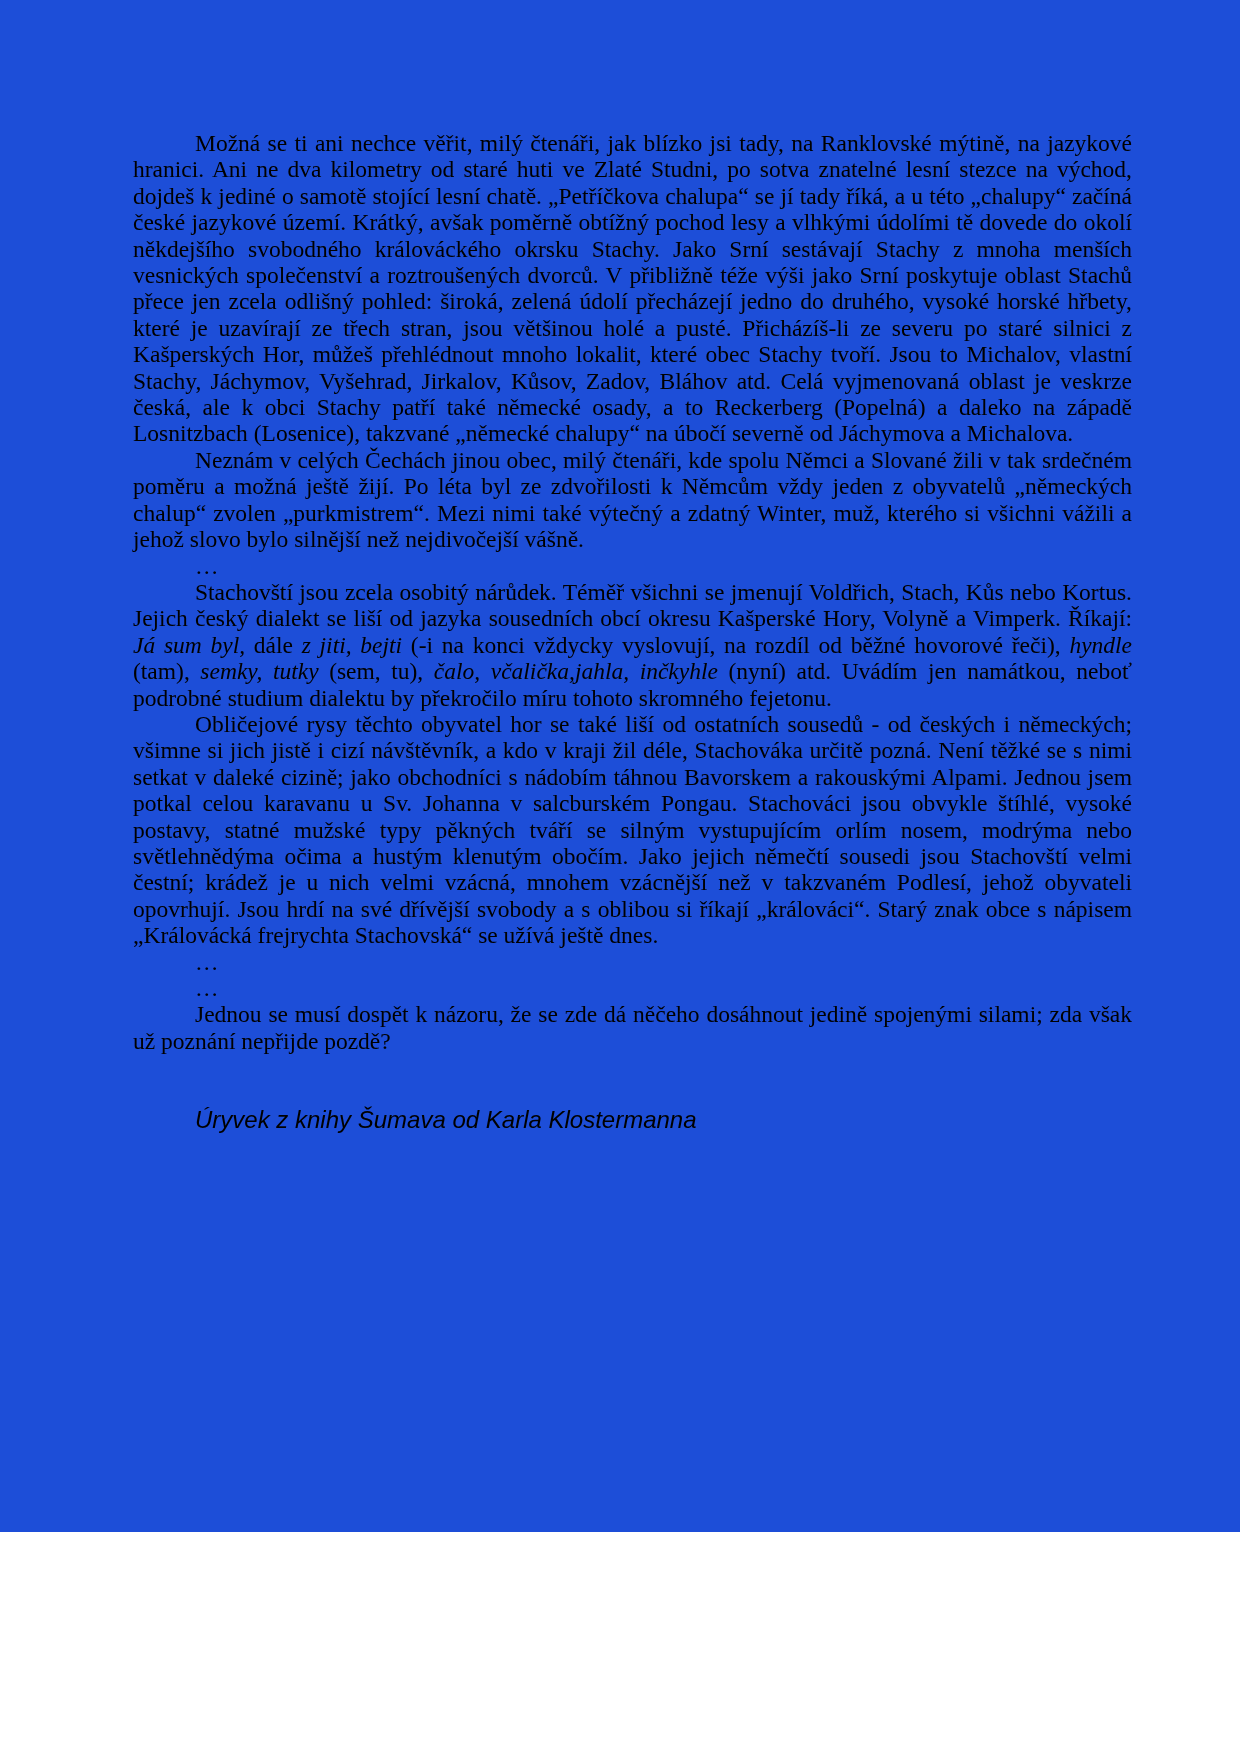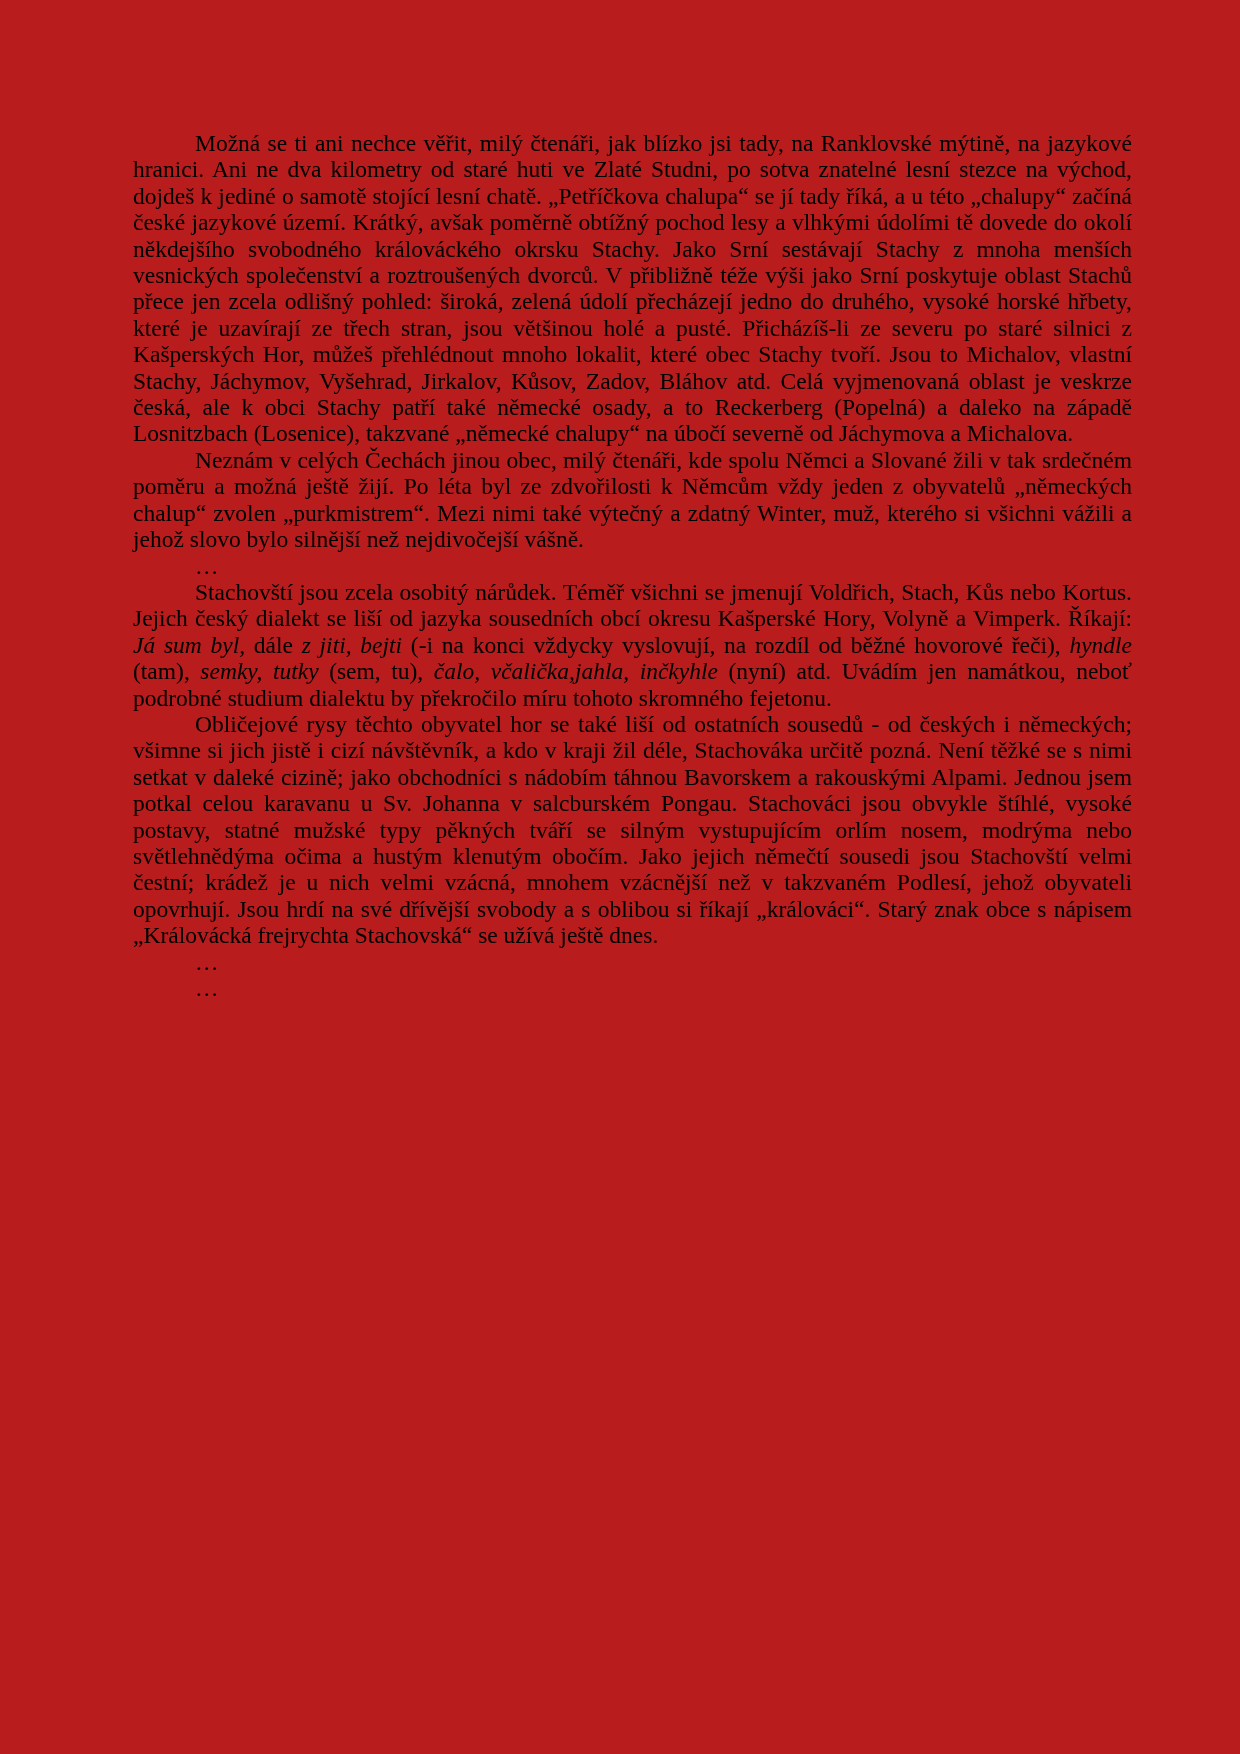--- a/index.html
+++ b/index.html
@@ -12,22 +12,22 @@
     height: 1754px;
     position: relative;
     overflow: hidden;
     font-family: "Liberation Serif", serif;
   }
   .page {
     position: absolute;
     left: 0;
     top: 0;
     width: 1240px;
-    height: 1754px;
-    background: #b91c1c;
+    height: 1532px;
+    background: #1d4ed8;
     box-sizing: border-box;
     padding: 130px 108px 0 133px;
     color: #000000;
   }
   .text-body p {
     margin: 0;
     padding: 0;
     font-family: "Liberation Serif", serif;
     font-size: 23.5px;
     line-height: 26.4px;
@@ -59,14 +59,16 @@
 
 <div class="page">
   <div class="text-body" id="text-body">
       <p class="para"><span>Možná se ti ani nechce věřit, milý čtenáři, jak blízko jsi tady, na Ranklovské mýtině, na jazykové hranici. Ani ne dva kilometry od staré huti ve Zlaté Studni, po sotva znatelné lesní stezce na východ, dojdeš k jediné o samotě stojící lesní chatě. „Petříčkova chalupa“ se jí tady říká, a u této „chalupy“ začíná české jazykové území. Krátký, avšak poměrně obtížný pochod lesy a vlhkými údolími tě dovede do okolí někdejšího svobodného králováckého okrsku Stachy. Jako Srní sestávají Stachy z mnoha menších vesnických společenství a roztroušených dvorců. V přibližně téže výši jako Srní poskytuje oblast Stachů přece jen zcela odlišný pohled: široká, zelená údolí přecházejí jedno do druhého, vysoké horské hřbety, které je uzavírají ze třech stran, jsou většinou holé a pusté. Přicházíš-li ze severu po staré silnici z Kašperských Hor, můžeš přehlédnout mnoho lokalit, které obec Stachy tvoří. Jsou to Michalov, vlastní Stachy, Jáchymov, Vyšehrad, Jirkalov, Kůsov, Zadov, Bláhov atd. Celá vyjmenovaná oblast je veskrze česká, ale k obci Stachy patří také německé osady, a to Reckerberg (Popelná) a daleko na západě Losnitzbach (Losenice), takzvané „německé chalupy“ na úbočí severně od Jáchymova a Michalova.</span></p>
       <p class="para"><span>Neznám v celých Čechách jinou obec, milý čtenáři, kde spolu Němci a Slované žili v tak srdečném poměru a možná ještě žijí. Po léta byl ze zdvořilosti k Němcům vždy jeden z obyvatelů „německých chalup“ zvolen „purkmistrem“. Mezi nimi také výtečný a zdatný Winter, muž, kterého si všichni vážili a jehož slovo bylo silnější než nejdivočejší vášně.</span></p>
       <p class="ellipsis-sep">…</p>
       <p class="para"><span>Stachovští jsou zcela osobitý nárůdek. Téměř všichni se jmenují Voldřich, Stach, Kůs nebo Kortus. Jejich český dialekt se liší od jazyka sousedních obcí okresu Kašperské Hory, Volyně a Vimperk. Říkají: </span><em>Já sum byl,</em><span> dále </span><em>z jiti, bejti</em><span> (-i na konci vždycky vyslovují, na rozdíl od běžné hovorové řeči), </span><em>hyndle</em><span> (tam), </span><em>semky, tutky</em><span> (sem, tu), </span><em>čalo, včalička,jahla, inčkyhle</em><span> (nyní) atd. Uvádím jen namátkou, neboť podrobné studium dialektu by překročilo míru tohoto skromného fejetonu.</span></p>
       <p class="para"><span>Obličejové rysy těchto obyvatel hor se také liší od ostatních sousedů - od českých i německých; všimne si jich jistě i cizí návštěvník, a kdo v kraji žil déle, Stachováka určitě pozná. Není těžké se s nimi setkat v daleké cizině; jako obchodníci s nádobím táhnou Bavorskem a rakouskými Alpami. Jednou jsem potkal celou karavanu u Sv. Johanna v salcburském Pongau. Stachováci jsou obvykle štíhlé, vysoké postavy, statné mužské typy pěkných tváří se silným vystupujícím orlím nosem, modrýma nebo světlehnědýma očima a hustým klenutým obočím. Jako jejich němečtí sousedi jsou Stachovští velmi čestní; krádež je u nich velmi vzácná, mnohem vzácnější než v takzvaném Podlesí, jehož obyvateli opovrhují. Jsou hrdí na své dřívější svobody a s oblibou si říkají „králováci“. Starý znak obce s nápisem „Královácká frejrychta Stachovská“ se užívá ještě dnes.</span></p>
       <p class="ellipsis-sep">…</p>
       <p class="ellipsis-sep">…</p>
+      <p class="para"><span>Jednou se musí dospět k názoru, že se zde dá něčeho dosáhnout jedině spojenými silami; zda však už poznání nepřijde pozdě?</span></p>
+      <p class="attribution"><em>Úryvek z knihy Šumava od Karla Klostermanna</em></p>
     </div>
 </div>
 
 </body></html>

